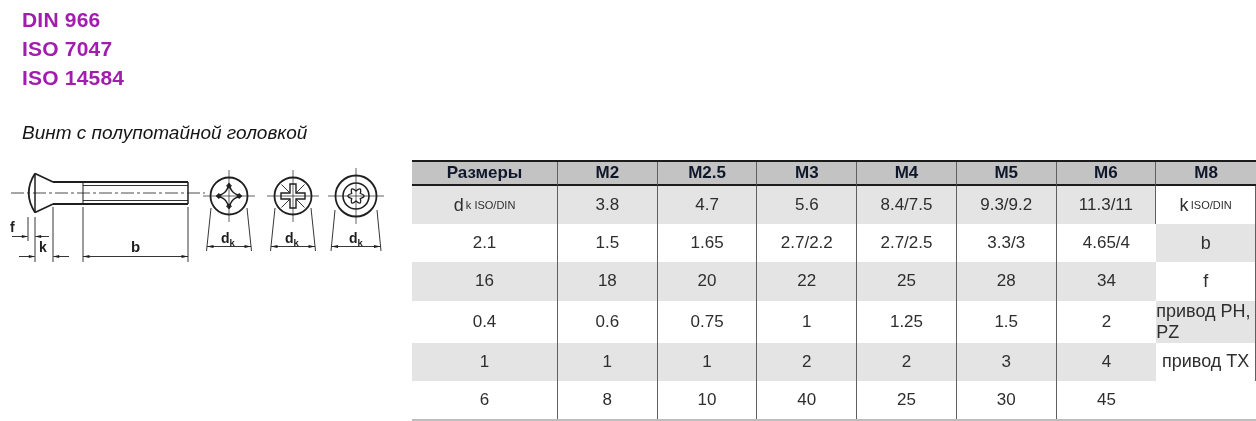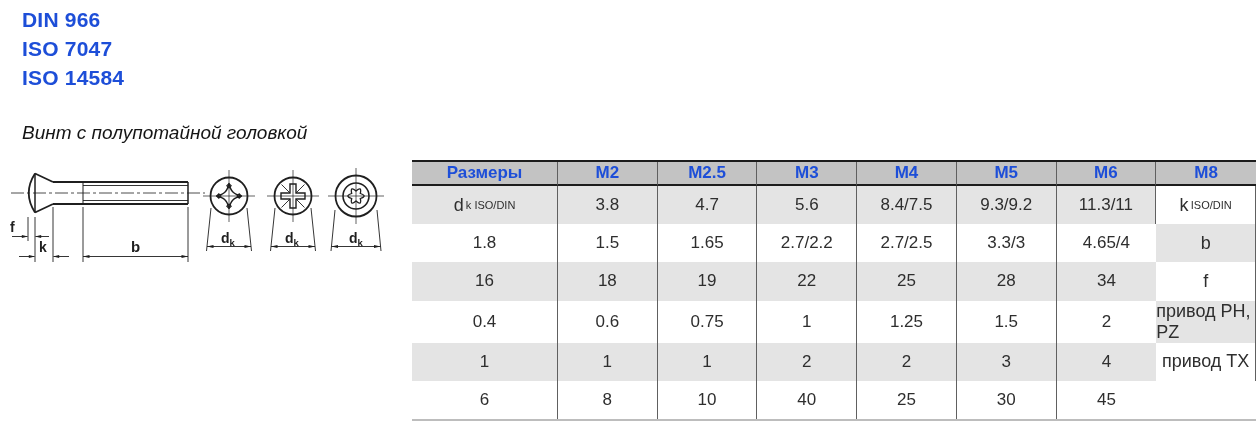--- a/index.html
+++ b/index.html
@@ -1,35 +1,35 @@
 <!DOCTYPE html>
 <html style="--header-bg: #c3c3c3; --row-stripe: #e4e4e4; --row-white: #ffffff; --border-dark: #1c1c1c; --divider: #606060; --text: #2e2e2e; --drawing-ink: #1f1f1f;"><head>
 <meta charset="utf-8">
 <style>
   html,body{margin:0;padding:0;background:#fff;}
   .page{position:relative;width:1256px;height:421px;background:#fff;overflow:hidden;
         font-family:"Liberation Sans",sans-serif;color:var(--text,#2e2e2e);}
   .standards{position:absolute;left:22px;top:5px;font-size:21px;font-weight:bold;
-             line-height:29px;color:#1d4ed8;letter-spacing:.2px;}
+             line-height:29px;color:#a21caf;letter-spacing:.2px;}
   .product-name{position:absolute;left:22px;top:122px;font-size:19px;color:#151515;font-style:italic;}
   .drawing{position:absolute;left:5px;top:155px;color:var(--drawing-ink,#1f1f1f);}
   .drawing text{font-family:"Liberation Sans",sans-serif;font-weight:bold;}
 
   .size-table{position:absolute;left:412px;top:160px;width:844px;height:261px;
               box-sizing:border-box;display:grid;
               grid-template-columns:146px repeat(7,1fr);
               grid-template-rows:24px repeat(6,1fr);
               border-top:2px solid var(--border-dark,#1c1c1c);
               border-bottom:2px solid #bdbdbd;}
   .cell{display:flex;align-items:center;justify-content:center;
         border-right:1px solid var(--divider,#5f5f5f);
         font-size:17px;color:var(--text,#2e2e2e);box-sizing:border-box;}
   .cell.lastcol{border-right:none;}
   .cell.head{background:var(--header-bg,#c3c3c3);font-weight:bold;font-size:17px;
-             border-bottom:2px solid var(--border-dark,#1c1c1c);color:#1d4ed8;}
+             border-bottom:2px solid var(--border-dark,#1c1c1c);color:#0f172a;}
   .cell.stripe{background:var(--row-stripe,#e4e4e4);}
   .cell.plain{background:var(--row-white,#ffffff);}
   .cell.label{font-size:17.5px;}
   .cell.label .main{font-size:18px;}
   .cell.label sub{font-size:11px;line-height:0;}
 </style>
 </head>
 <body>
 
 <div class="page">
@@ -167,33 +167,33 @@
       <div class="cell val stripe">3.8</div>
       <div class="cell val stripe">4.7</div>
       <div class="cell val stripe">5.6</div>
       <div class="cell val stripe">8.4/7.5</div>
       <div class="cell val stripe">9.3/9.2</div>
       <div class="cell val stripe">11.3/11</div>
       <div class="cell label plain">
         <span class="main">k</span>
         <sub> ISO/DIN</sub>
       </div>
-      <div class="cell val plain">1.8</div>
+      <div class="cell val plain">2.1</div>
       <div class="cell val plain">1.5</div>
       <div class="cell val plain">1.65</div>
       <div class="cell val plain">2.7/2.2</div>
       <div class="cell val plain">2.7/2.5</div>
       <div class="cell val plain">3.3/3</div>
       <div class="cell val plain lastcol">4.65/4</div>
       <div class="cell label stripe">
         <span class="main">b</span>
       </div>
       <div class="cell val stripe">16</div>
       <div class="cell val stripe">18</div>
-      <div class="cell val stripe">19</div>
+      <div class="cell val stripe">20</div>
       <div class="cell val stripe">22</div>
       <div class="cell val stripe">25</div>
       <div class="cell val stripe">28</div>
       <div class="cell val stripe lastcol">34</div>
       <div class="cell label plain">
         <span class="main">f</span>
       </div>
       <div class="cell val plain">0.4</div>
       <div class="cell val plain">0.6</div>
       <div class="cell val plain">0.75</div>

